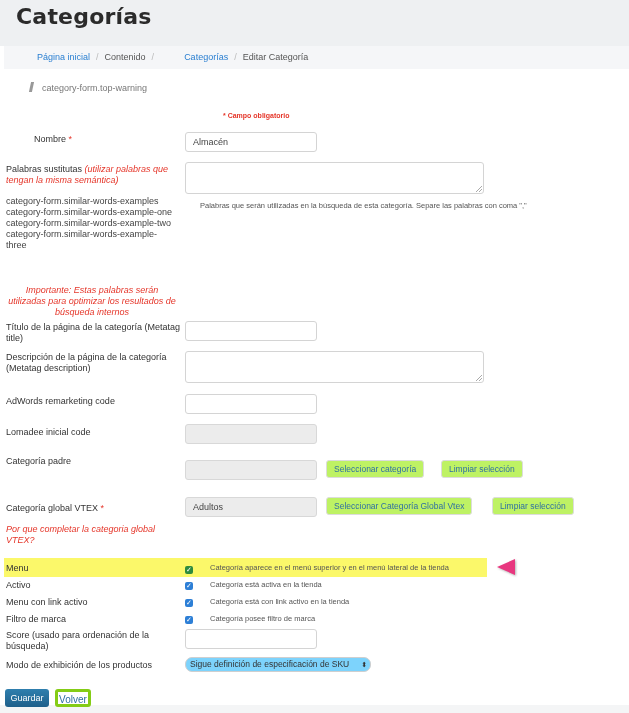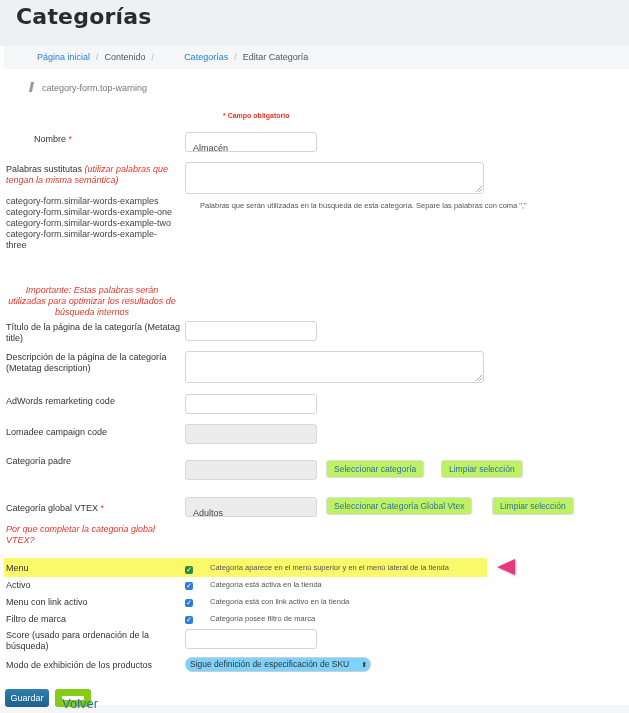--- a/index.html
+++ b/index.html
@@ -52,21 +52,21 @@
       position: absolute; left: 6px; font-size: 9px; color: #e5362a;
       font-style: italic; line-height: 11px;
     }
     .gray-text {
       position: absolute; left: 6px; font-size: 9px; color: #444; line-height: 11px;
     }
 
     .input {
       position: absolute; left: 185px; width: 132px; height: 20px;
       border: 1px solid #d4d4d4; border-radius: 3px; background: #fff;
-      font-size: 9px; padding: 6px 7px; line-height: 18px; color: #444;
+      font-size: 9px; padding: 0 7px; line-height: 18px; color: #444;
     }
     .input.disabled { background: #ececec; border-color: #d8d8d8; }
     .textarea {
       position: absolute; left: 185px; width: 299px; height: 32px;
       border: 1px solid #d4d4d4; border-radius: 3px; background: #fff;
     }
     .textarea .grip {
       position: absolute; right: 1px; bottom: 1px; width: 6px; height: 6px;
       background: linear-gradient(135deg, transparent 45%, #aaa 45%, #aaa 55%, transparent 55%, transparent 70%, #aaa 70%, #aaa 80%, transparent 80%);
     }
@@ -109,22 +109,22 @@
       position: absolute; right: 3px; top: 0; font-size: 7px; color: #333; line-height: 13px;
     }
 
     .btn-primary {
       position: absolute; left: 5px; top: 689px; width: 44px; height: 18px;
       background: linear-gradient(#2f7fae, #1e5f8a); border-radius: 3px;
       color: #fff; font-size: 9px; line-height: 18px; text-align: center; cursor: pointer;
     }
     .btn-back {
       position: absolute; left: 55px; top: 689px; width: 36px; height: 18px;
-      background: #fff; border: 7px solid #84cc16; border-radius: 3px;
-      color: #2f6fa3; font-size: 13px; line-height: 16px; text-align: center; cursor: pointer;
+      background: #fff; border: 3px solid #84cc16; border-radius: 3px;
+      color: #2f6fa3; font-size: 10px; line-height: 16px; text-align: center; cursor: pointer;
     }
     .footer-bg {
       position: absolute; left: 0; top: 705px; width: 629px; height: 8px; background: #f4f5f6;
     }
   </style>
 </head>
 <body>
 
 <div class="page-header">
   <div class="page-title">Categorías</div>
@@ -166,21 +166,21 @@
 <div class="input" style="top:321px;"></div>
 
 <div class="label" style="top:352px; width:175px;">Descripción de la página de la categoría (Metatag description)</div>
 <div class="textarea" style="top:351px;">
   <span class="grip"></span>
 </div>
 
 <div class="label" style="top:396px;">AdWords remarketing code</div>
 <div class="input" style="top:394px;"></div>
 
-<div class="label" style="top:427px;">Lomadee campaign code</div>
+<div class="label" style="top:427px;">Lomadee inicial code</div>
 <div class="input disabled" style="top:424px;"></div>
 
 <div class="label" style="top:456px;">Categoría padre</div>
 <div class="input disabled" style="top:460px;"></div>
 <div class="btn-outline" style="left:326px; top:460px;">Seleccionar categoría</div>
 <div class="btn-outline" style="left:441px; top:460px;">Limpiar selección</div>
 
 <div class="label" style="top:503px;">
   <span>Categoría global VTEX</span> <span class="req">*</span>
 </div>

